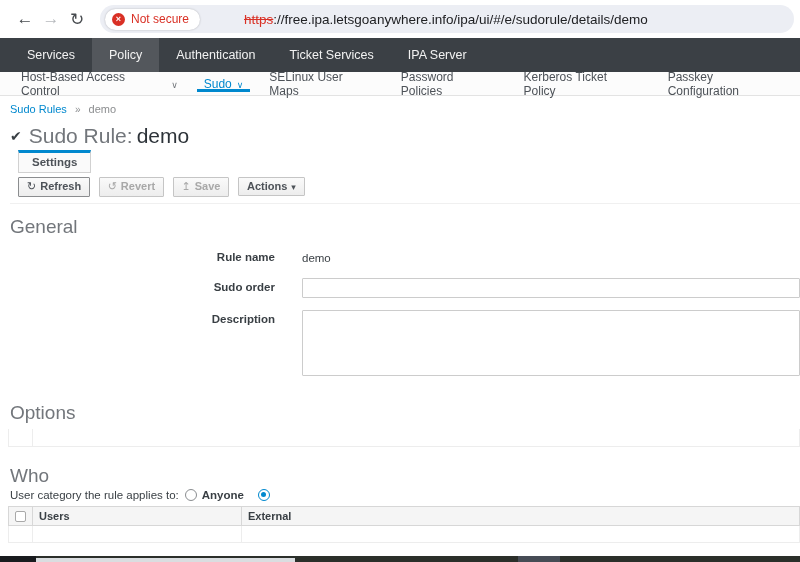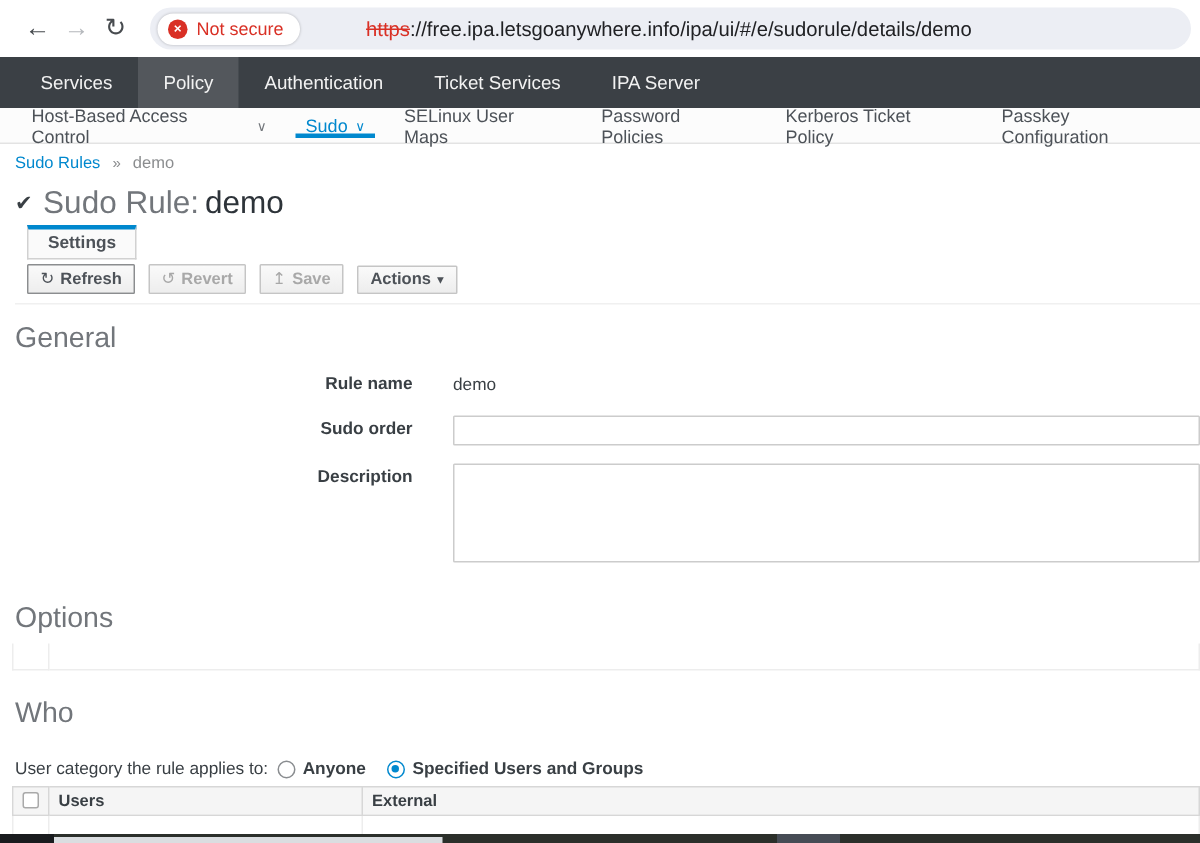--- a/index.html
+++ b/index.html
@@ -83,21 +83,21 @@
   table.grid { border-collapse:collapse; width:calc(800px - 8px); margin-left:-2px;
     table-layout:fixed; margin-top:5px; }
   table.grid th { background:#f5f5f5; border:1px solid #d7d7d7; font-size:11px; font-weight:700;
     color:#393f44; text-align:left; padding:3px 6px; height:18px; }
   table.grid td { border:1px solid #ededed; border-top:none; font-size:11px; color:#393f44;
     padding:2px 6px; height:17px; background:#fff; }
   table.grid .cb-col { width:24px; text-align:center; padding:3px 0; }
   .cbx { display:inline-block; width:11px; height:11px; border:1px solid #a9a9a9; border-radius:2px;
     background:#fff; vertical-align:middle; cursor:pointer; }
 
-  .who-cat { margin-top:20px; font-size:11.5px; color:#393f44; display:flex; align-items:flex-end; }
+  .who-cat { margin-top:2px; font-size:11.5px; color:#393f44; display:flex; align-items:flex-end; }
   .who-cat .qlabel { margin-right:6px; }
   .radio { display:inline-block; width:12px; height:12px; border:1px solid #8a8d90; border-radius:50%;
     background:#fff; margin-right:5px; vertical-align:-2px; cursor:pointer; position:relative; }
   .radio.checked { border-color:#0088ce; }
   .radio.checked::after { content:""; position:absolute; left:2.5px; top:2.5px; width:5px; height:5px;
     border-radius:50%; background:#0088ce; }
   .rlabel { font-weight:700; margin-right:14px; cursor:pointer; }
 
   
   .taskbar { position:absolute; left:0; right:0; bottom:0; height:6px; background:#2b2f2a; }
@@ -192,21 +192,20 @@
     </tr>
   </tbody>
     </table>
 
   <div class="section-h h-who">Who</div>
   <div class="who-cat">
     <span class="qlabel">User category the rule applies to:</span>
     <span class="radio"></span>
     <span class="rlabel">Anyone</span>
     <span class="radio checked"></span>
-    <span class="rlabel">Specified Users and Groups</span>
   </div>
   <table class="grid">
     <tbody>
         <tr>
       <th class="cb-col"><span class="cbx"></span></th>
       <th style="width:209px;">Users</th>
       <th>External</th>
     </tr>
     <tr>
       <td class="cb-col"></td>

